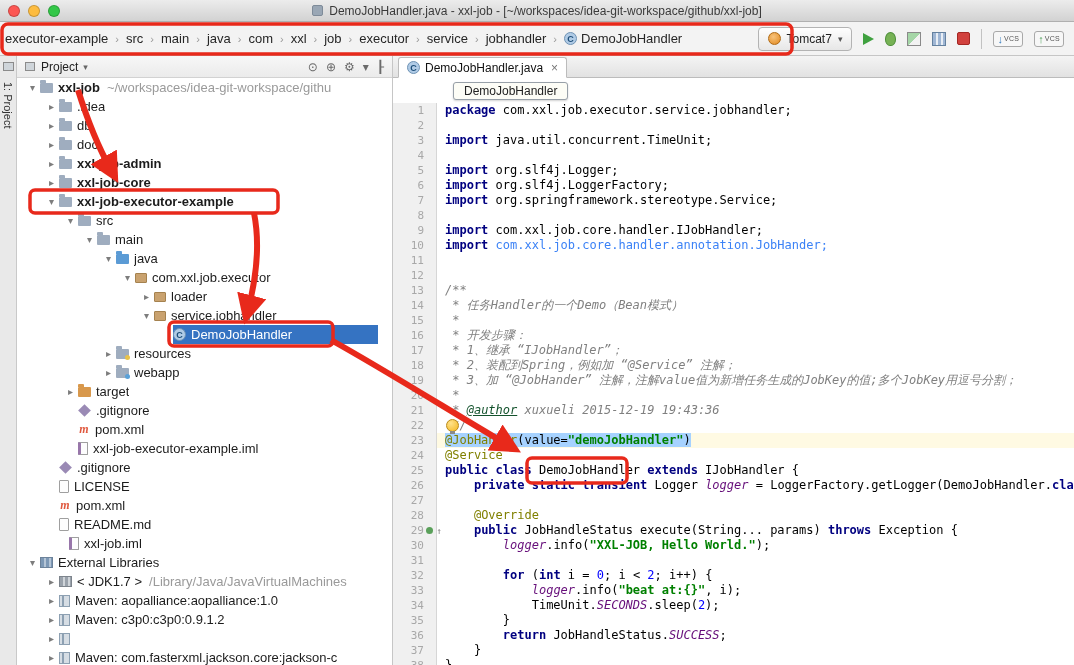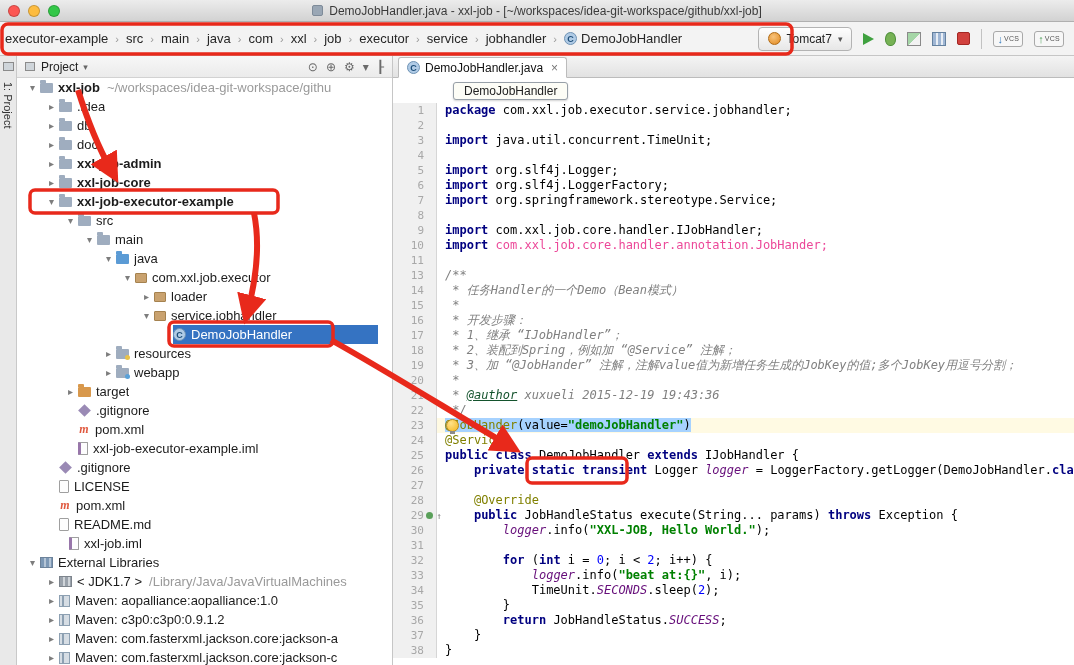--- a/index.html
+++ b/index.html
@@ -96,21 +96,21 @@
   .ln.run-override::after{content:"↑";position:absolute;right:-6px;top:1px;font-size:9px;color:#808080;z-index:5;}
   .lc{flex:1;padding-left:8px;white-space:pre;overflow:hidden;color:#000;}
   .code-row.caret .lc{background:#fffae3;}
   .k{color:#000080;font-weight:bold;}
   .s{color:#008000;font-weight:bold;}
   .c{color:#808080;font-style:italic;}
   .ct{color:#14532d;font-style:italic;font-weight:normal;text-decoration:underline;}
   .a{color:#808000;}
   .f{color:#660e7a;font-style:italic;}
   .n2{color:#0000ff;}
-  .u{color:#ec4899;}
+  .u{color:#3b82f6;}
   .selspan{background:#a6d2ff;}
 
   
   .bulb{position:absolute;left:446px;top:419px;width:13px;height:13px;border-radius:50%;
     background:radial-gradient(circle at 35% 30%,#ffe28a,#f3b61f);border:1px solid #b98a1a;z-index:30;}
   .bulb::after{content:"";position:absolute;left:3px;bottom:-3px;width:5px;height:3px;background:#8a8a8a;}
   .overlay{position:absolute;left:0;top:0;width:1074px;height:665px;z-index:100;pointer-events:none;}
 </style>
 </head>
 <body>
@@ -418,21 +418,20 @@
           <span class="arrow">▸</span>
           <span class="rowinner">
             <span class="ticon lib"></span>
             <span class="tlabel">Maven: c3p0:c3p0:0.9.1.2</span>
           </span>
         </div>
         <div class="tree-row" style="padding-left: 27px;">
           <span class="arrow">▸</span>
           <span class="rowinner">
             <span class="ticon lib"></span>
-            <span class="tlabel">Maven: com.fasterxml.jackson.core:jackson-a</span>
           </span>
         </div>
         <div class="tree-row" style="padding-left: 27px;">
           <span class="arrow">▸</span>
           <span class="rowinner">
             <span class="ticon lib"></span>
             <span class="tlabel">Maven: com.fasterxml.jackson.core:jackson-c</span>
           </span>
         </div>
       </div>
@@ -485,20 +484,24 @@
         <div class="code-row">
           <span class="ln">9</span>
           <span class="lc"><span class="k">import</span><span> com.xxl.job.core.handler.IJobHandler;</span></span>
         </div>
         <div class="code-row">
           <span class="ln">10</span>
           <span class="lc"><span class="k">import</span><span class="u"> com.xxl.job.core.handler.annotation.JobHander;</span></span>
         </div>
         <div class="code-row">
           <span class="ln">11</span>
+          <span class="lc"></span>
+        </div>
+        <div class="code-row">
+          <span class="ln">12</span>
           <span class="lc"></span>
         </div>
         <div class="code-row">
           <span class="ln">13</span>
           <span class="lc"><span class="c">/**</span></span>
         </div>
         <div class="code-row">
           <span class="ln">14</span>
           <span class="lc"><span class="c"> * 任务Handler的一个Demo（Bean模式）</span></span>
         </div>

